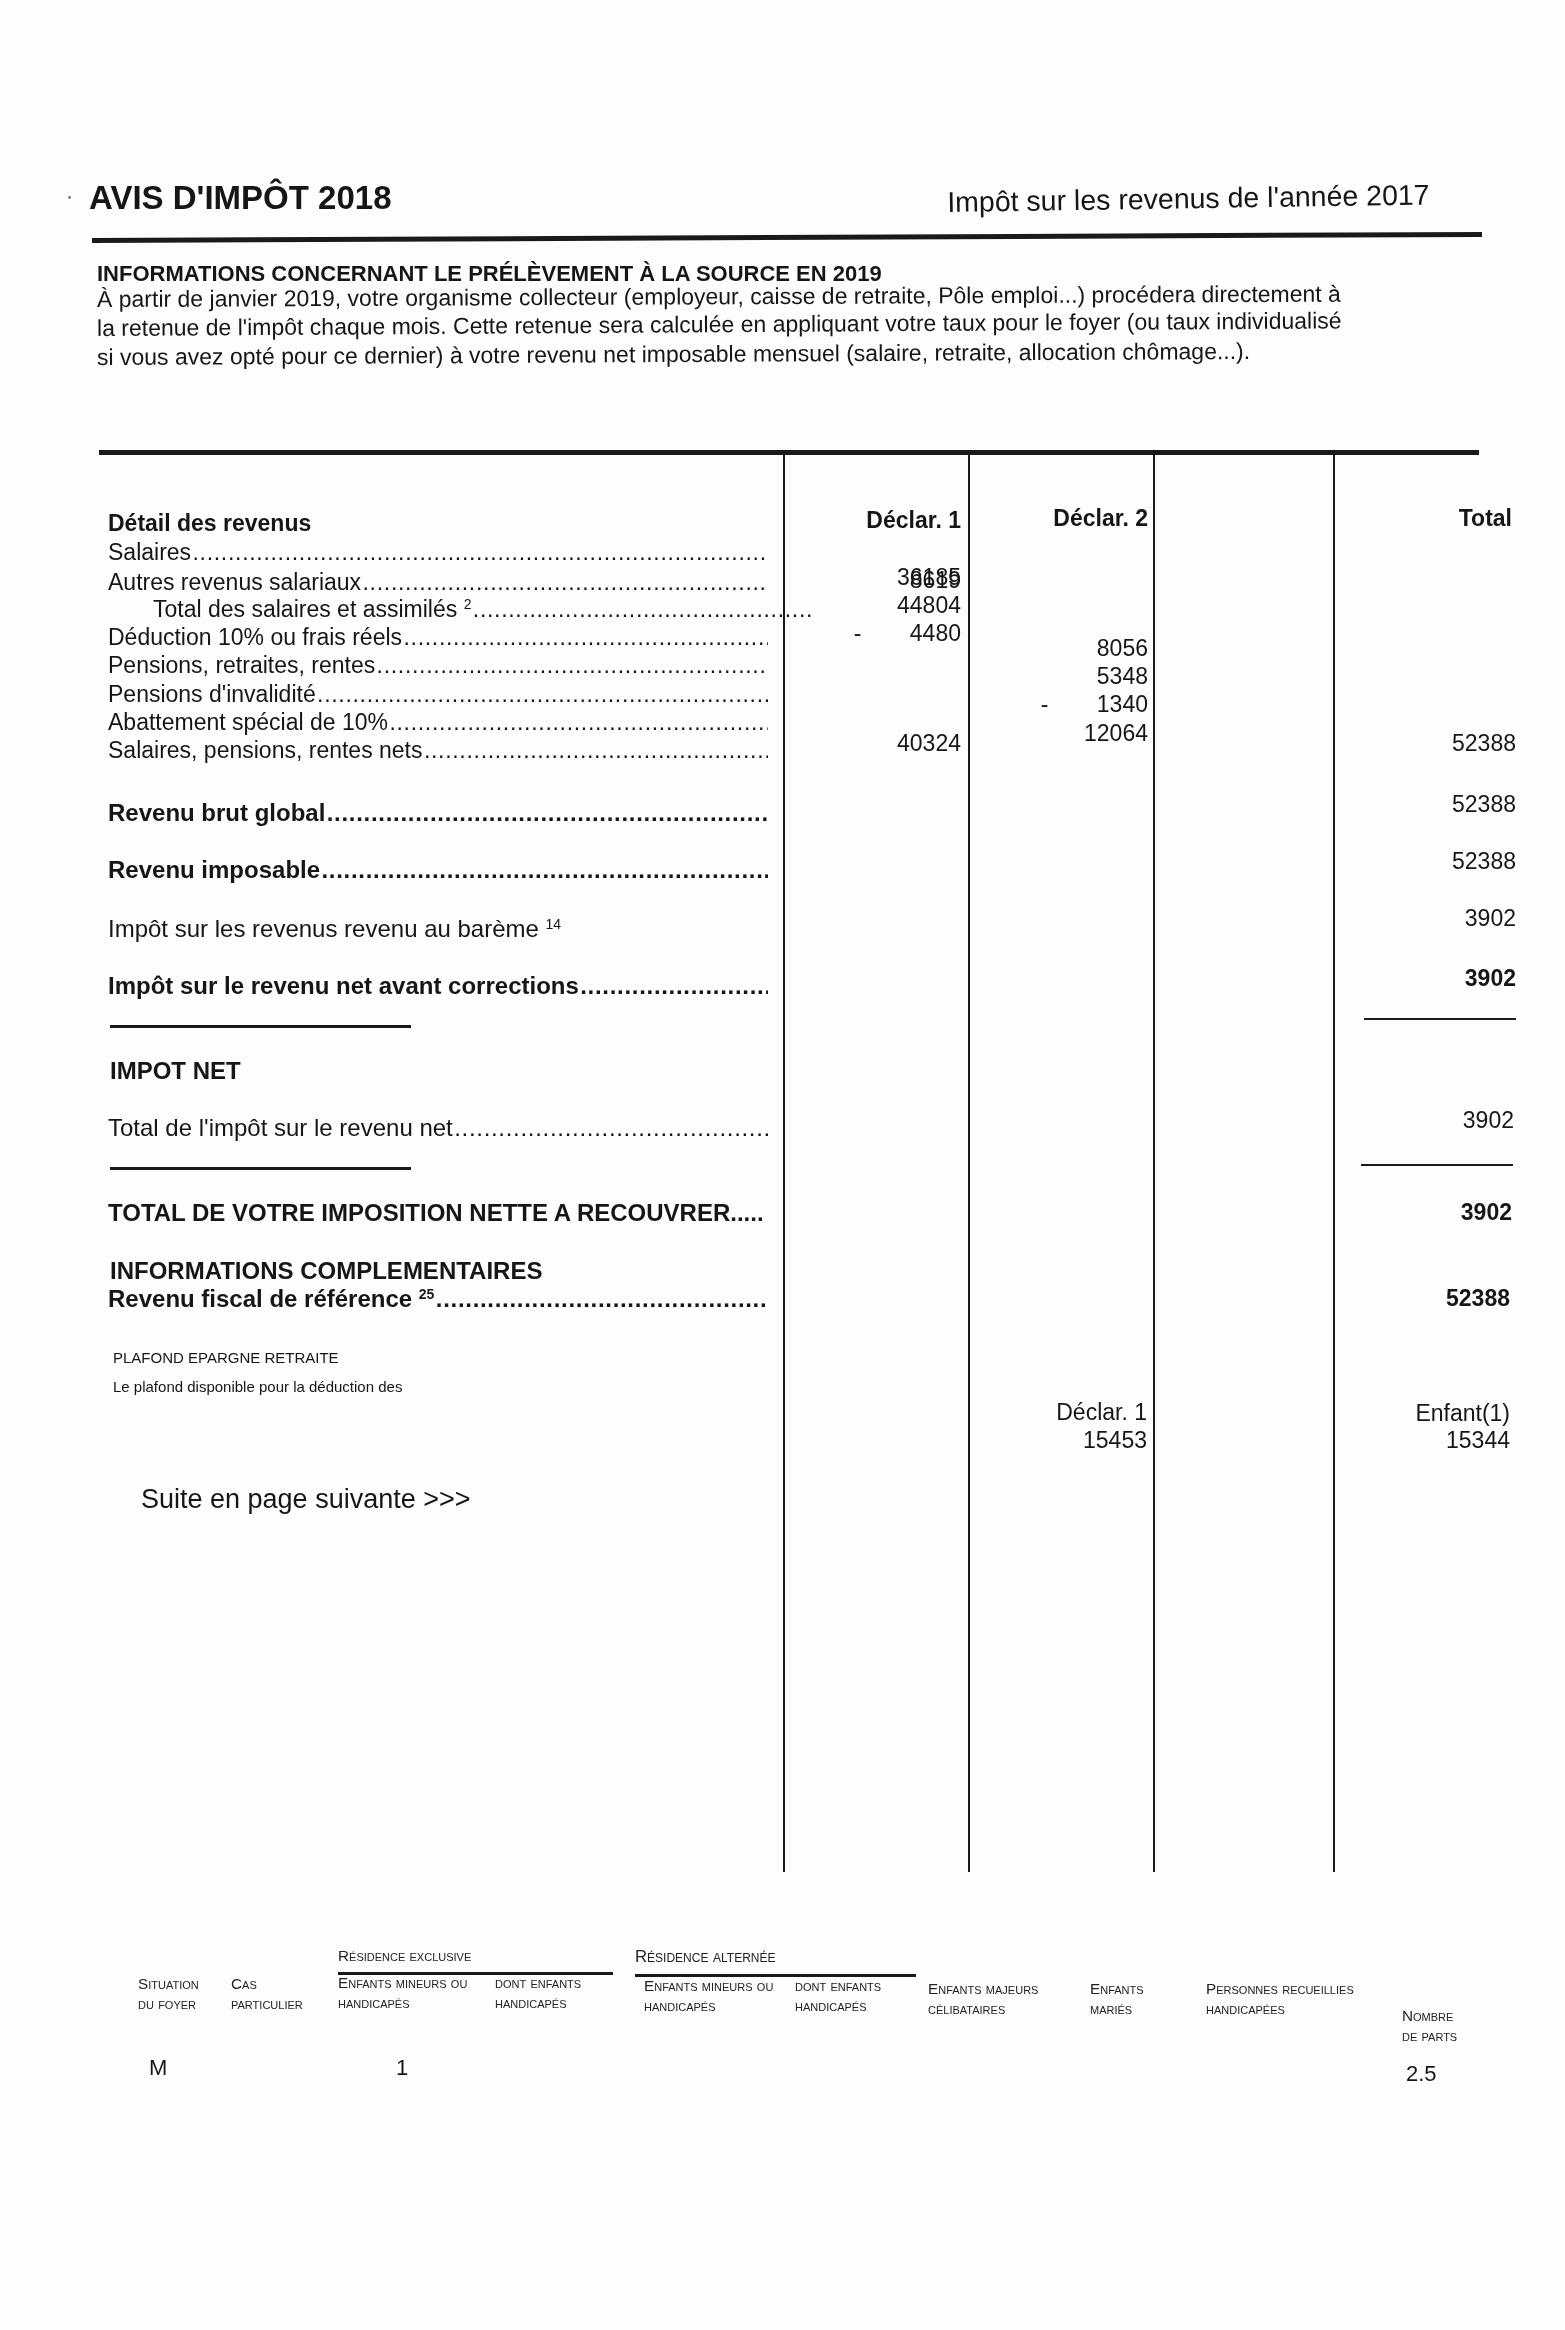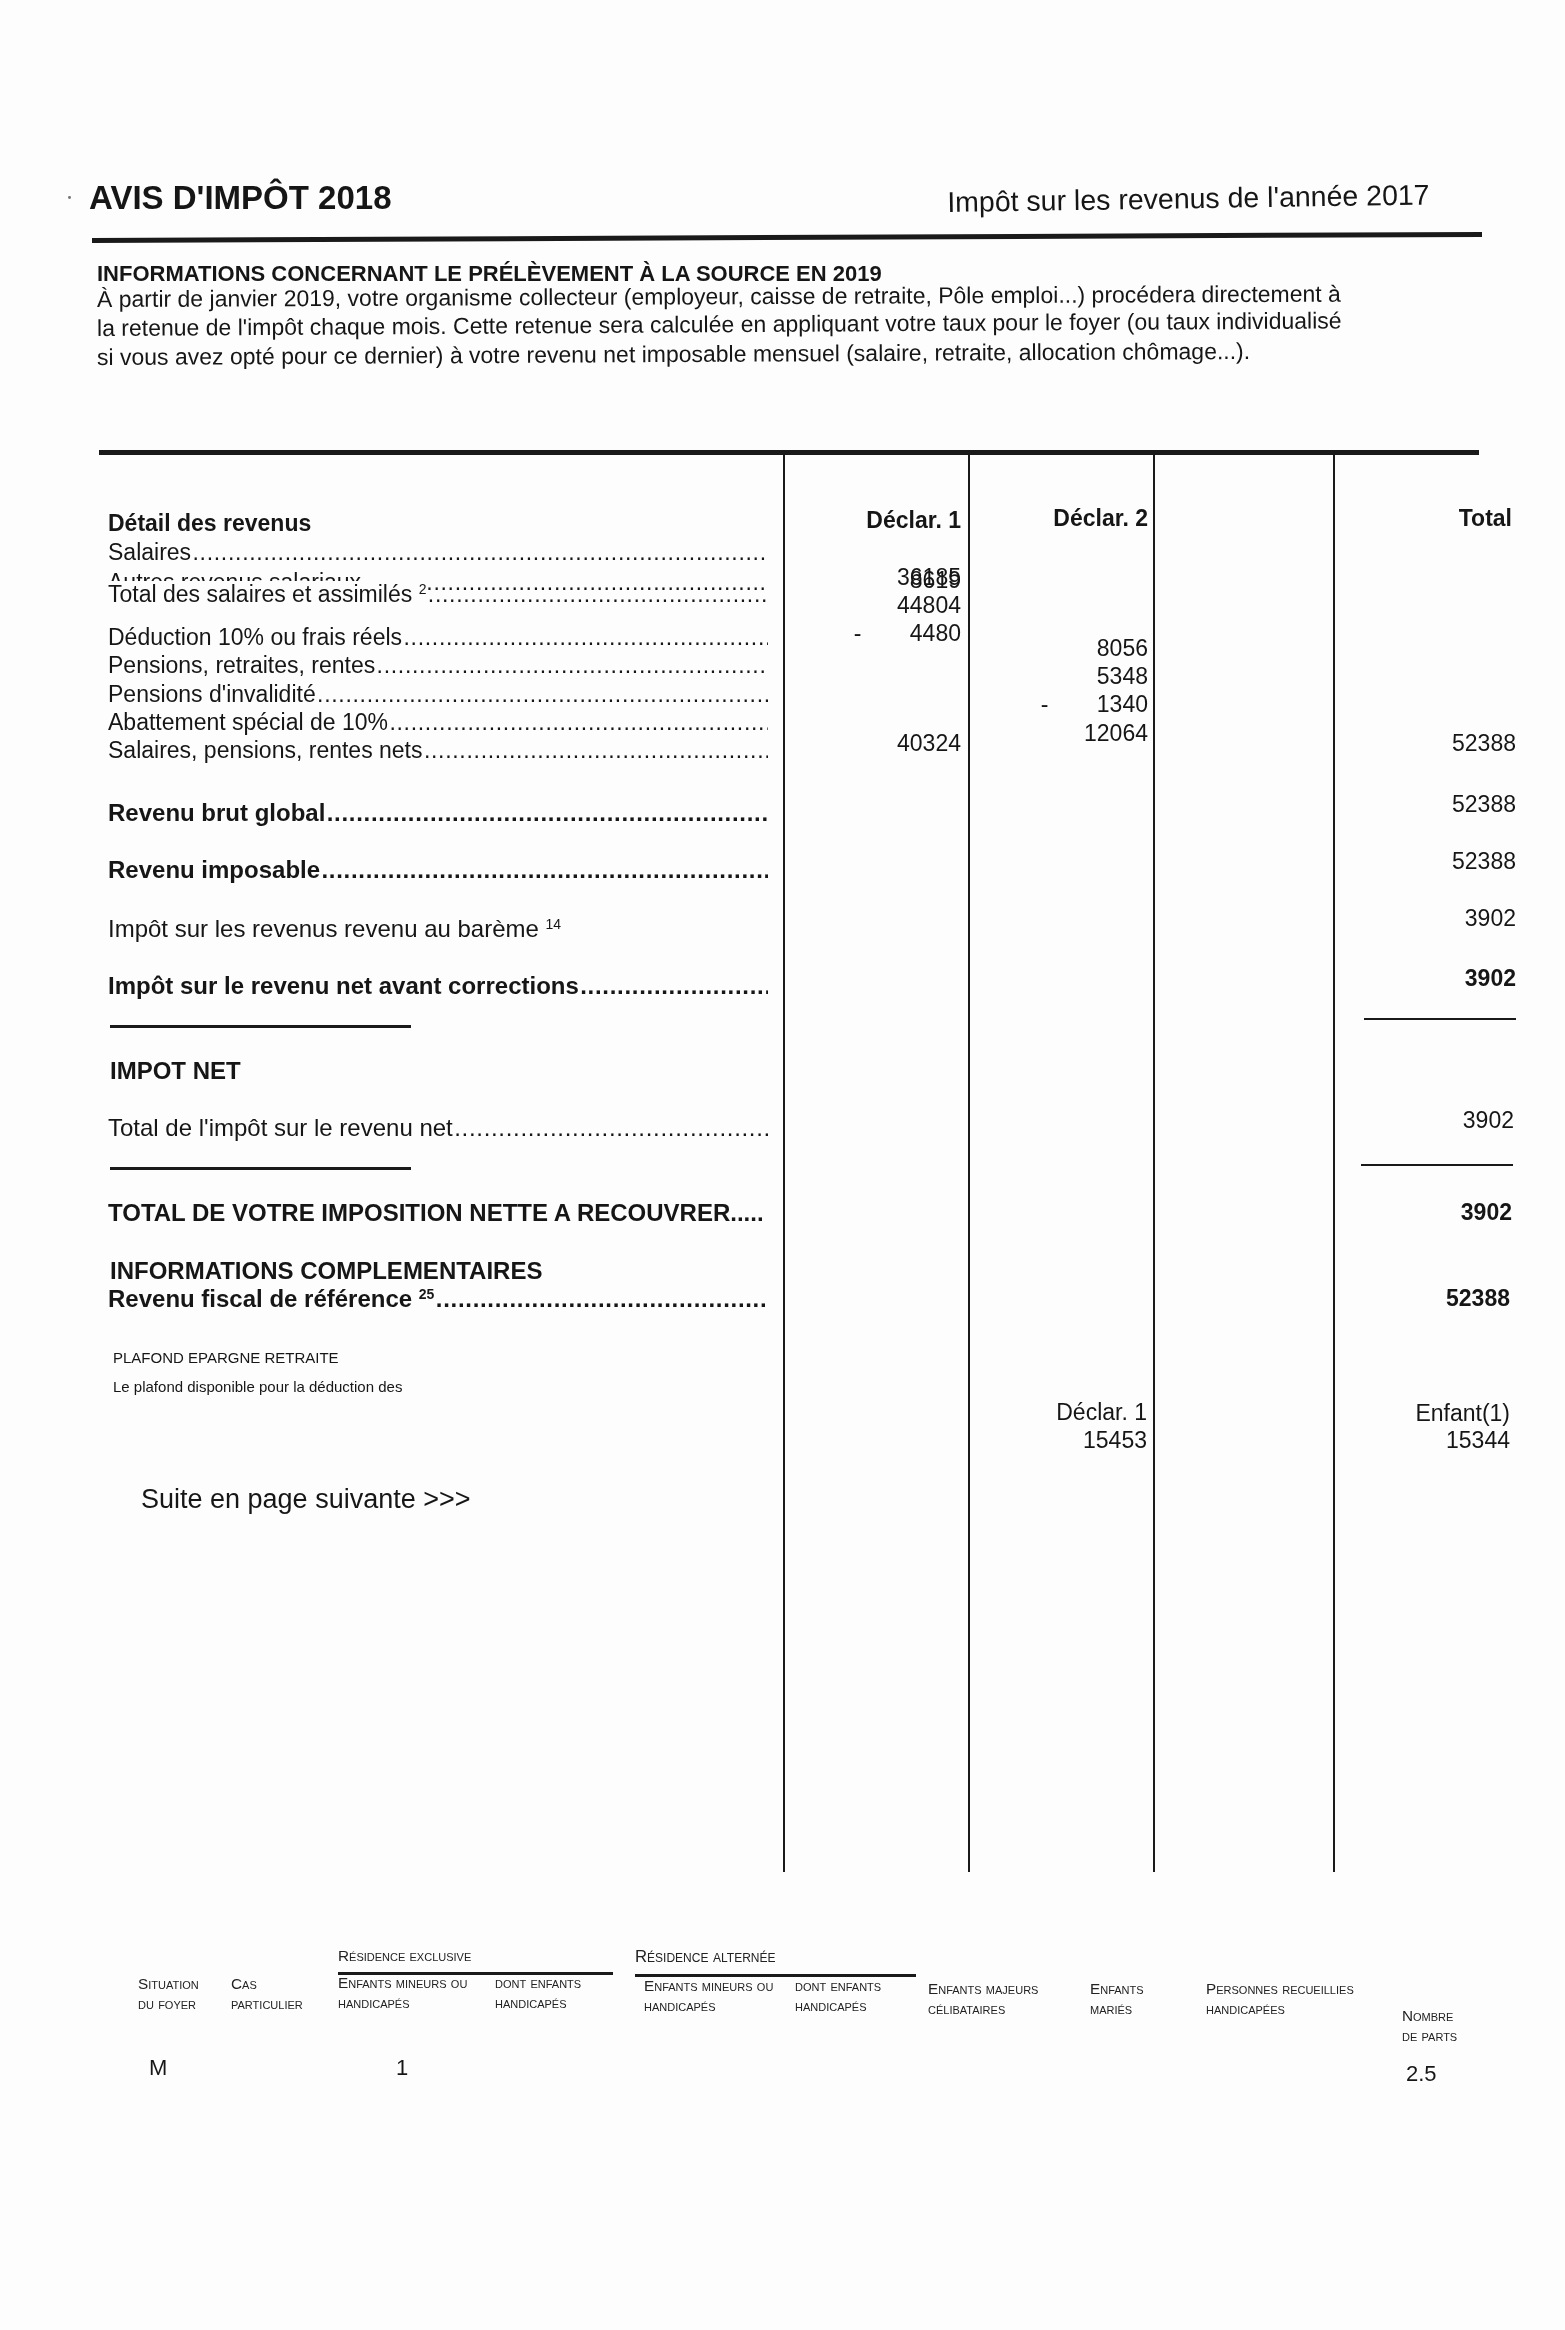--- a/index.html
+++ b/index.html
@@ -69,21 +69,21 @@
 <div id="detail-rows">
     <div>
       <div class="abs lbl" style="top: 539px;"><span class="txt"><span>Salaires</span></span><span class="dots"></span></div>
       <div class="abs num c1" style="top: 537px; margin-top: 30px;"><span>8619</span></div>
     </div>
     <div>
       <div class="abs lbl" style="top: 569px;"><span class="txt"><span>Autres revenus salariaux</span></span><span class="dots"></span></div>
       <div class="abs num c1" style="top: 564px;"><span>36185</span></div>
     </div>
     <div>
-      <div class="abs lbl" style="top: 581px;"><span class="txt"><span>Total des salaires et assimilés </span><sup>2</sup></span><span class="dots"></span></div>
+      <div class="abs lbl" style="top: 596px; margin-left: 45px;"><span class="txt"><span>Total des salaires et assimilés </span><sup>2</sup></span><span class="dots"></span></div>
       <div class="abs num c1" style="top: 592px;"><span>44804</span></div>
     </div>
     <div>
       <div class="abs lbl" style="top: 624px;"><span class="txt"><span>Déduction 10% ou frais réels</span></span><span class="dots"></span></div>
       <div class="abs num c1" style="top: 620px;"><span class="neg">-</span><span>4480</span></div>
     </div>
     <div>
       <div class="abs lbl" style="top: 652px;"><span class="txt"><span>Pensions, retraites, rentes</span></span><span class="dots"></span></div>
       <div class="abs num c2" style="top: 635px;"><span>8056</span></div>
     </div>

